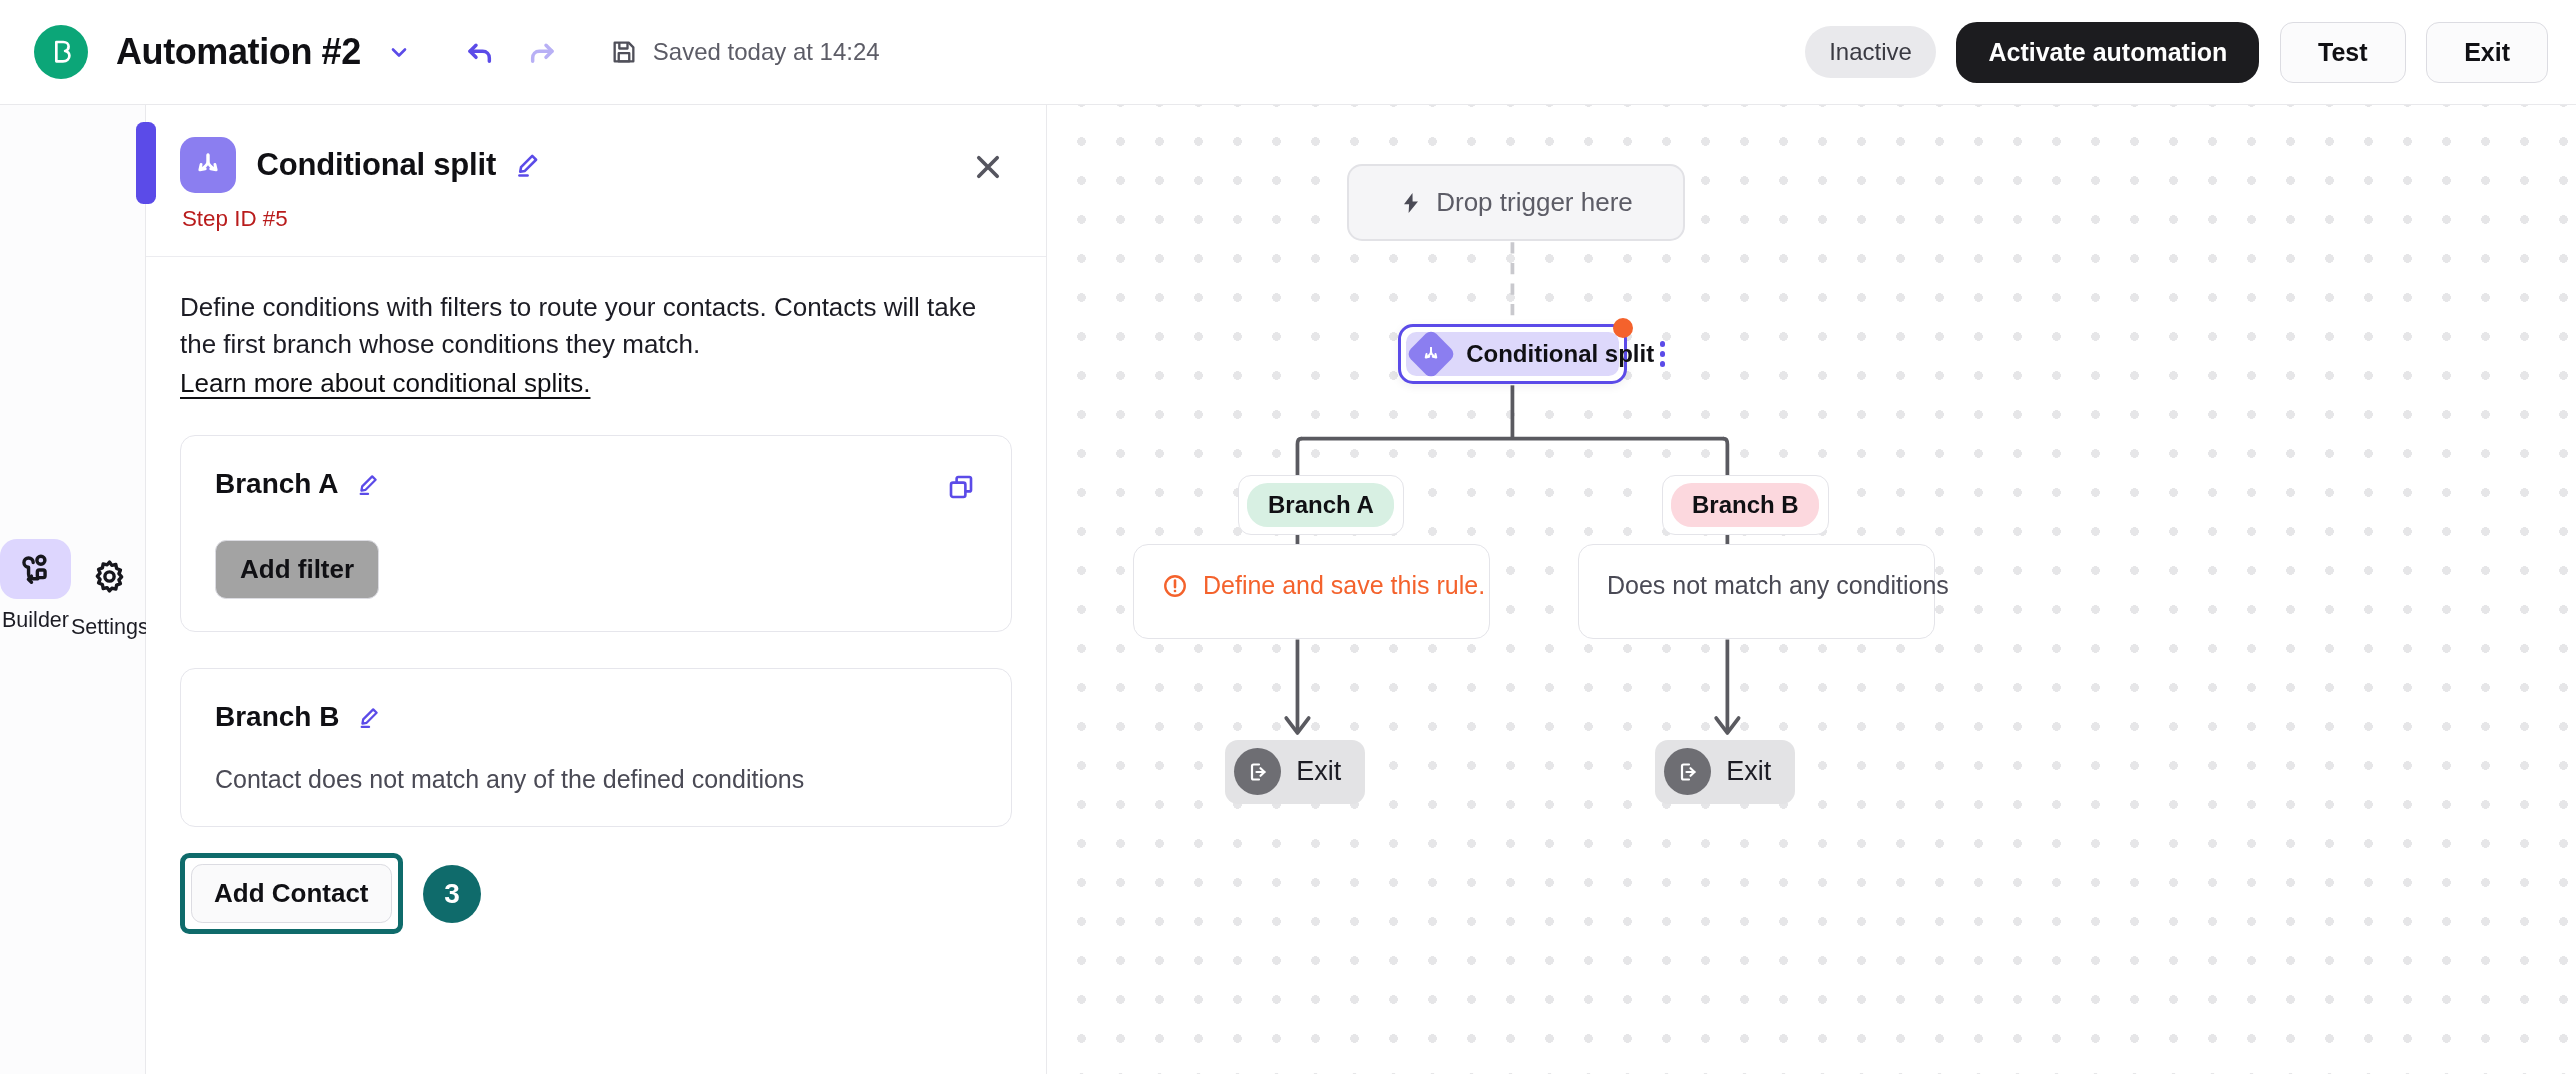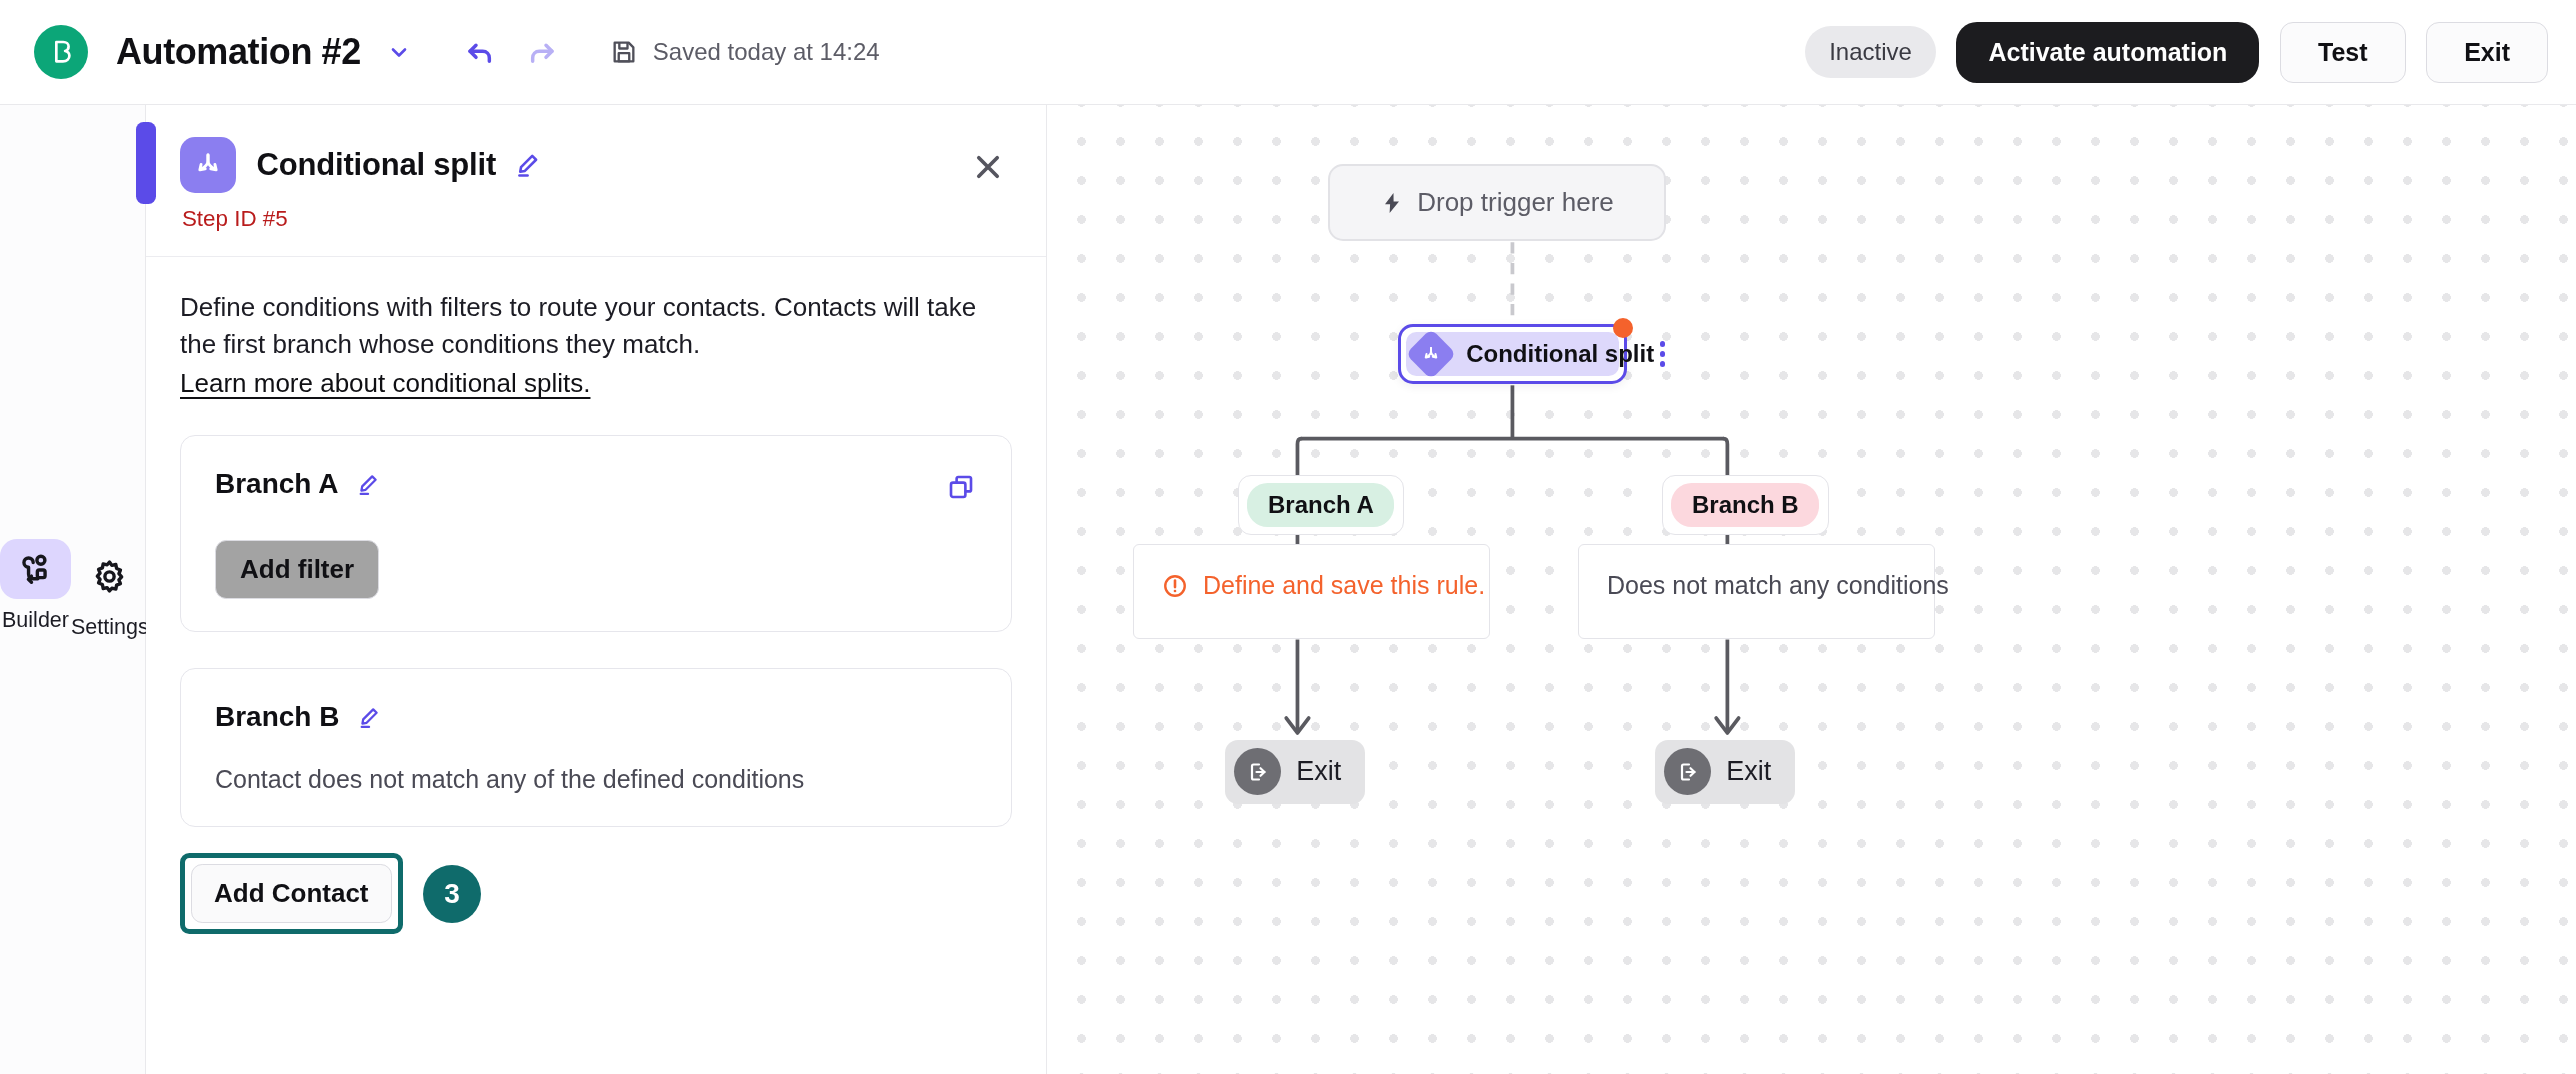--- a/index.html
+++ b/index.html
@@ -179,21 +179,21 @@
     flex: 1 1 auto; position: relative; overflow: hidden;
     background-color: #ffffff;
     background-image: radial-gradient(circle, #e6e6e8 4.2px, transparent 4.5px);
     background-size: 39px 39px;
     background-position: 15px 17px;
   }
   .canvas-inner { position: absolute; inset: 0; }
   .cnode { position: absolute; }
 
   .trigger-box {
-    left: 281px; top: 59px; width: 338px; height: 77px;
+    left: 300px; top: 59px; width: 338px; height: 77px;
     border: 2.8px solid #e2e2e6; border-radius: 15px;
     background: #f5f5f7;
     display: flex; align-items: center; justify-content: center; gap: 13px;
     font-size: 26px; color: #5c5c66;
   }
 
   .split-node {
     left: 351px; top: 219px; width: 229px; height: 60px;
     border: 3.7px solid #5b4be8; border-radius: 15px;
     background: #ffffff; padding: 4.7px;
@@ -232,21 +232,21 @@
   }
   .branch-chip {
     border-radius: 20.6px; padding: 8.4px 20.6px;
     font-size: 24px; font-weight: 700; color: #101014;
     white-space: nowrap;
   }
   .chip-a { background: #d8f0e3; }
   .chip-b { background: #fcd8de; }
 
   .cond-box {
-    border: 1.9px solid #e4e4e9; border-radius: 6px;
+    border: 1.9px solid #e4e4e9; border-radius: 15px;
     background: #ffffff; padding: 26px 28px;
   }
   .err-row { display: flex; align-items: center; gap: 15px; }
   .err-text { font-size: 25px; color: #f4622c; white-space: nowrap; }
   .cond-text { font-size: 25px; color: #4a4a55; white-space: nowrap; }
 
   .exit-node {
     background: #e3e3e5; border-radius: 13px;
     padding: 8.4px 24px 8.4px 9.3px;
     display: flex; align-items: center; gap: 15px;

